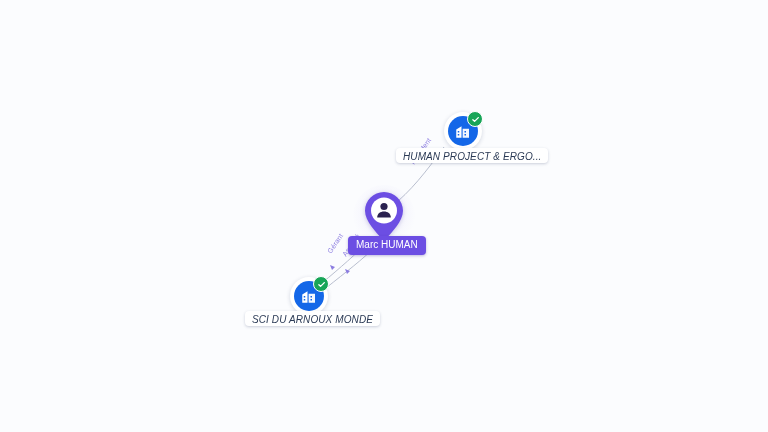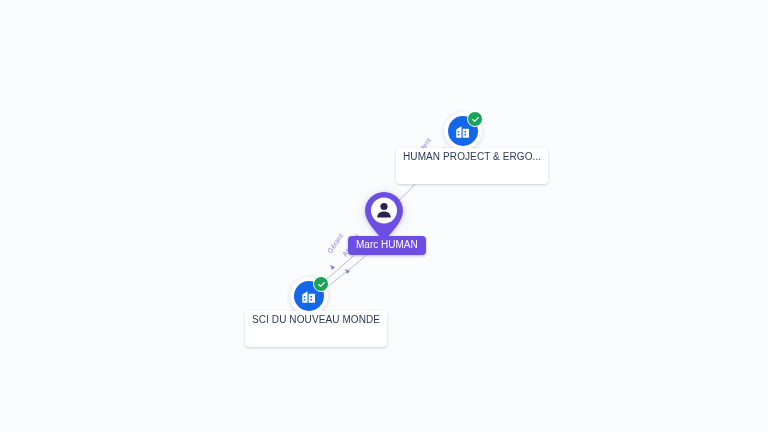--- a/index.html
+++ b/index.html
@@ -34,26 +34,27 @@
   .person-halo{
     position:absolute;left:-8px;top:-5px;width:62px;height:62px;border-radius:50%;
     background:radial-gradient(circle at 50% 45%, rgba(120,100,230,.10), rgba(120,100,230,0) 70%);
   }
   
   .node-chip{
     position:absolute;
     background:#ffffff;
     border-radius:4px;
     box-shadow:0 1px 3px rgba(30,45,90,.22);
-    padding:3px 7px 21px 7px;
+    padding:3px 7px 0 7px;
     font-size:10px;
     color:#2b3a55;
     letter-spacing:.1px;
     white-space:nowrap;
     line-height:1.15;
+    font-style:italic;
   }
   .person-chip{
     position:absolute;
     background:#6c4ee3;
     border-radius:4px;
     box-shadow:0 1px 3px rgba(50,30,140,.30);
     padding:3px 8px 4px 8px;
     font-size:10px;
     color:#ffffff;
     white-space:nowrap;
@@ -140,15 +141,15 @@
         <rect x="14" y="16" width="2" height="2" fill="#1467e8"></rect>
       </svg>
     </div>
     <div class="verified-badge">
       <svg width="9" height="9" viewBox="0 0 24 24">
         <path d="M5 12.5 l4.5 4.5 L19.5 7" fill="none" stroke="#ffffff" stroke-width="3.6" stroke-linecap="round" stroke-linejoin="round"></path>
       </svg>
     </div>
   </div>
 
-  <div class="node-chip" style="left:245px;top:311px;">SCI DU NOUVEAU MONDE</div>
+  <div class="node-chip" style="left:245px;top:311px;">SCI DU ARNOUX MONDE</div>
 
 </div>
 
 </body></html>

